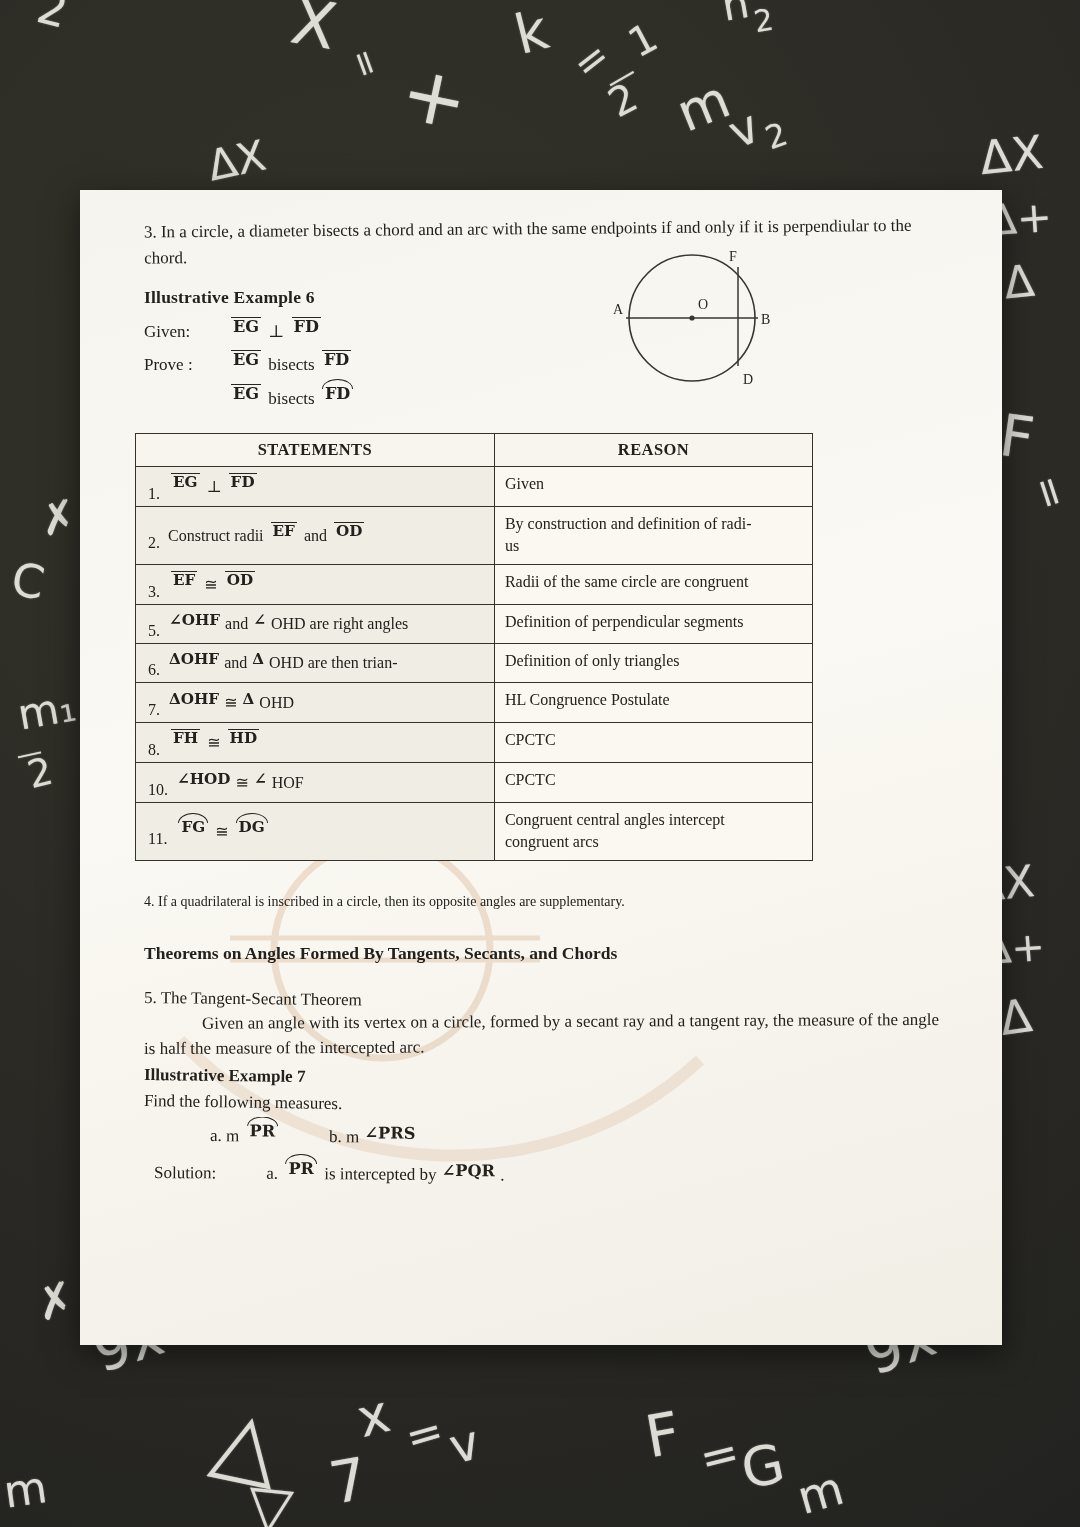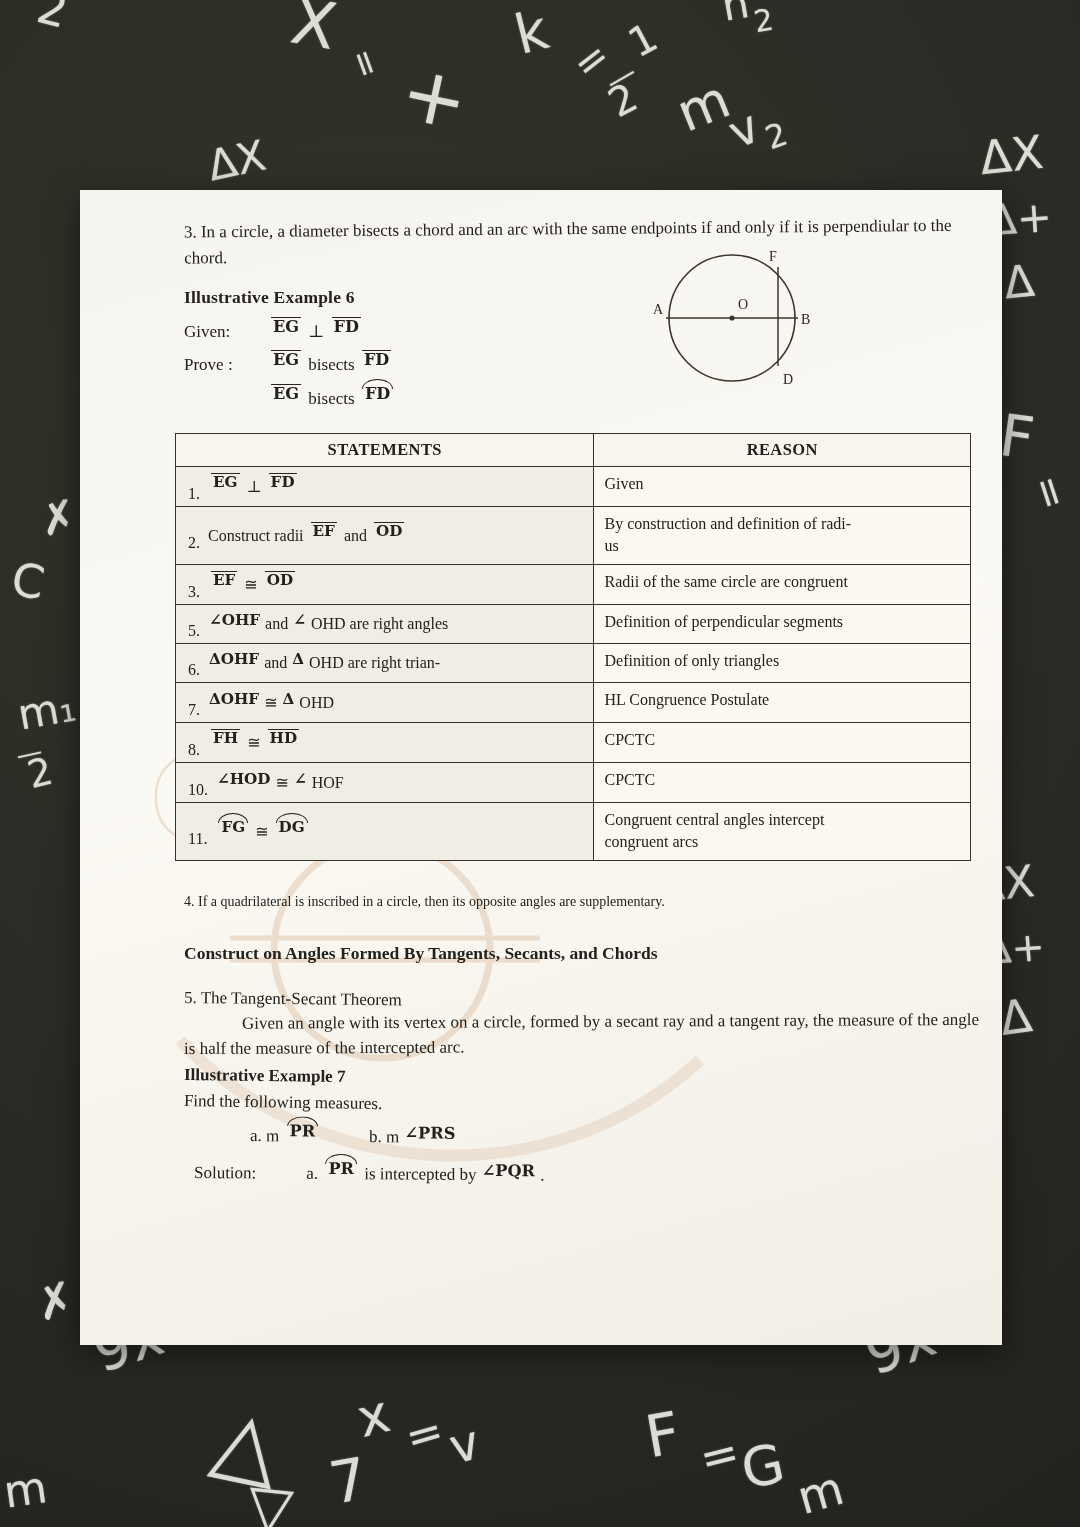--- a/index.html
+++ b/index.html
@@ -20,33 +20,33 @@
     text-shadow:0 0 2px rgba(240,240,235,.45);
     white-space:nowrap;
   }
   .page{
     position:absolute;left:80px;top:190px;width:922px;height:1155px;
     background:linear-gradient(165deg,#f6f4ee 0%,#fbf9f3 45%,#f1eee6 100%);
     box-shadow:0 8px 30px rgba(0,0,0,.5);
     color:#23211d;
   }
   .watermark{position:absolute;left:30px;top:330px;opacity:.22;pointer-events:none;}
-  .page-inner{position:relative;width:100%;height:100%;overflow:hidden;margin-left:40px;}
+  .page-inner{position:relative;width:100%;height:100%;overflow:hidden;}
 
   .para3{margin:26px 58px 0 64px;font-size:17px;line-height:1.5;transform:rotate(-.5deg);max-width:800px;}
   .ex6{margin:20px 0 0 64px;width:430px;}
   .ex6-title{font-weight:bold;font-size:17.5px;letter-spacing:.2px;}
   .gp-row{display:flex;margin-top:13px;font-size:17px;align-items:flex-end;}
   .gp-label{width:84px;flex:none;}
   .gp-val{display:inline-block;}
 
   .diagram{position:absolute;left:522px;top:44px;}
   .diagram text{font-family:"Liberation Serif",serif;font-size:14px;fill:#2b2722;}
 
-  table.proof{margin:24px 0 0 55px;border-collapse:collapse;width:796px;font-size:16px;table-layout:fixed;}
+  table.proof{margin:24px 0 0 55px;border-collapse:collapse;width:678px;font-size:16px;table-layout:fixed;}
   table.proof th,table.proof td{border:1.7px solid #35322c;}
   table.proof th{padding:6px 8px;font-weight:bold;letter-spacing:.4px;font-size:16.5px;background:#f7f5ee;}
   th.stmt-h{width:50.5%;}
   .stmt-cell{padding:10px 10px 10px 12px;vertical-align:middle;background:#f0ede5;}
   .reason-cell{padding:6px 10px 8px;vertical-align:top;background:#faf8f1;white-space:pre-line;line-height:1.35;}
   .num{position:relative;top:7px;margin-right:8px;}
 
   .m-ovl,.m-arc,.m-up{
     font-family:"DejaVu Serif","DejaVu Sans",serif;font-weight:700;font-size:.95em;
   }
@@ -181,21 +181,21 @@
           </tr>
           <tr>
             <td class="stmt-cell"><span class="num">3.</span><span class="m-ovl">EF</span><span> ≅ </span><span class="m-ovl">OD</span></td>
             <td class="reason-cell">Radii of the same circle are congruent</td>
           </tr>
           <tr>
             <td class="stmt-cell"><span class="num">5.</span><span class="m-up">∠OHF</span><span> and </span><span class="m-up">∠</span><span> OHD are right angles</span></td>
             <td class="reason-cell">Definition of perpendicular segments</td>
           </tr>
           <tr>
-            <td class="stmt-cell"><span class="num">6.</span><span class="m-up">ΔOHF</span><span> and </span><span class="m-up">Δ</span><span> OHD are right trian-</span></td>
+            <td class="stmt-cell"><span class="num">6.</span><span class="m-up">ΔOHF</span><span> and </span><span class="m-up">Δ</span><span> OHD are then trian-</span></td>
             <td class="reason-cell">Definition of only triangles</td>
           </tr>
           <tr>
             <td class="stmt-cell"><span class="num">7.</span><span class="m-up">ΔOHF</span><span> ≅ </span><span class="m-up">Δ</span><span> OHD</span></td>
             <td class="reason-cell">HL Congruence Postulate</td>
           </tr>
           <tr>
             <td class="stmt-cell"><span class="num">8.</span><span class="m-ovl">FH</span><span> ≅ </span><span class="m-ovl">HD</span></td>
             <td class="reason-cell">CPCTC</td>
           </tr>
@@ -206,21 +206,21 @@
           <tr>
             <td class="stmt-cell"><span class="num">11.</span><span class="m-arc">FG</span><span> ≅ </span><span class="m-arc">DG</span></td>
             <td class="reason-cell">Congruent central angles intercept
 congruent arcs</td>
           </tr>
         </tbody>
     </table>
 
     <p class="para4">4. If a quadrilateral is inscribed in a circle, then its opposite angles are supplementary.</p>
 
-    <h3 class="theorems-h">Construct on Angles Formed By Tangents, Secants, and Chords</h3>
+    <h3 class="theorems-h">Theorems on Angles Formed By Tangents, Secants, and Chords</h3>
 
     <p class="item5-title">5. The Tangent-Secant Theorem</p>
     <p class="item5-body">Given an angle with its vertex on a circle, formed by a secant ray and a tangent ray, the measure of the angle is half the measure of the intercepted arc.</p>
 
     <p class="ex7-title">Illustrative Example 7</p>
     <p class="find">Find the following measures.</p>
 
     <div class="measures">
       <span><span>a. m </span><span class="m-arc">PR</span></span>
       <span><span>b. m </span><span class="m-up">∠PRS</span></span>

